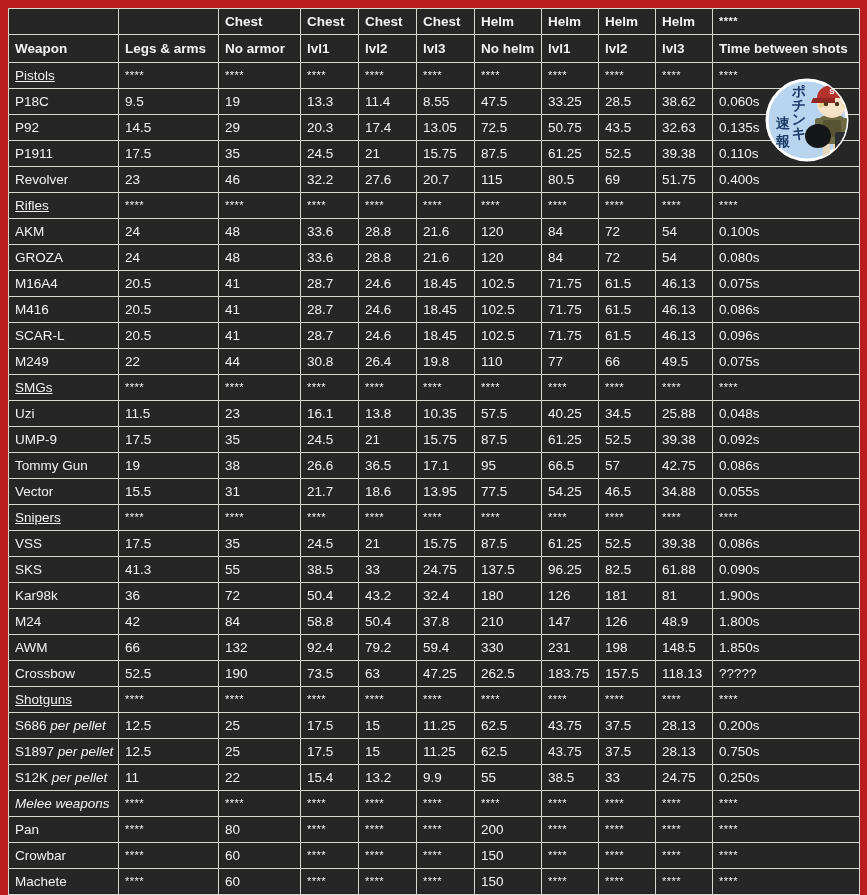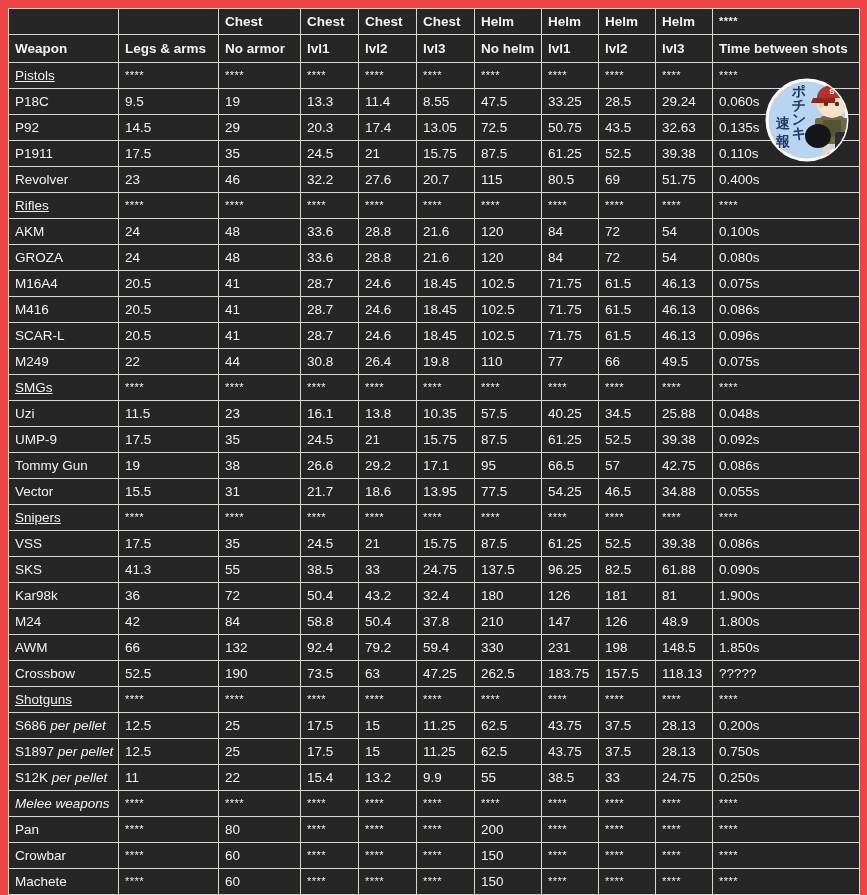--- a/index.html
+++ b/index.html
@@ -12,21 +12,21 @@
     width: 867px;
     height: 895px;
     overflow: hidden;
     font-family: "Liberation Sans", sans-serif;
     color: #f0f0f0;
   }
   .page {
     position: relative;
     width: 867px;
     height: 895px;
-    background: #ef4444;
+    background: #b91c1c;
     box-sizing: border-box;
     padding: 8px 8px 8px 8px;
   }
   table.dmg {
     border-collapse: collapse;
     width: 851px;
     table-layout: fixed;
     background: #262626;
     border: 1px solid #d8d8d0;
   }
@@ -151,21 +151,21 @@
         <tr>
           <td class=""><span>P18C</span></td>
           <td class=""><span>9.5</span></td>
           <td class=""><span>19</span></td>
           <td class=""><span>13.3</span></td>
           <td class=""><span>11.4</span></td>
           <td class=""><span>8.55</span></td>
           <td class=""><span>47.5</span></td>
           <td class=""><span>33.25</span></td>
           <td class=""><span>28.5</span></td>
-          <td class=""><span>29.24</span></td>
+          <td class=""><span>38.62</span></td>
           <td class=""><span>0.060s</span></td>
         </tr>
         <tr>
           <td class=""><span>P92</span></td>
           <td class=""><span>14.5</span></td>
           <td class=""><span>29</span></td>
           <td class=""><span>20.3</span></td>
           <td class=""><span>17.4</span></td>
           <td class=""><span>13.05</span></td>
           <td class=""><span>72.5</span></td>
@@ -328,21 +328,21 @@
           <td class=""><span>61.25</span></td>
           <td class=""><span>52.5</span></td>
           <td class=""><span>39.38</span></td>
           <td class=""><span>0.092s</span></td>
         </tr>
         <tr>
           <td class=""><span>Tommy Gun</span></td>
           <td class=""><span>19</span></td>
           <td class=""><span>38</span></td>
           <td class=""><span>26.6</span></td>
-          <td class=""><span>29.2</span></td>
+          <td class=""><span>36.5</span></td>
           <td class=""><span>17.1</span></td>
           <td class=""><span>95</span></td>
           <td class=""><span>66.5</span></td>
           <td class=""><span>57</span></td>
           <td class=""><span>42.75</span></td>
           <td class=""><span>0.086s</span></td>
         </tr>
         <tr>
           <td class=""><span>Vector</span></td>
           <td class=""><span>15.5</span></td>

